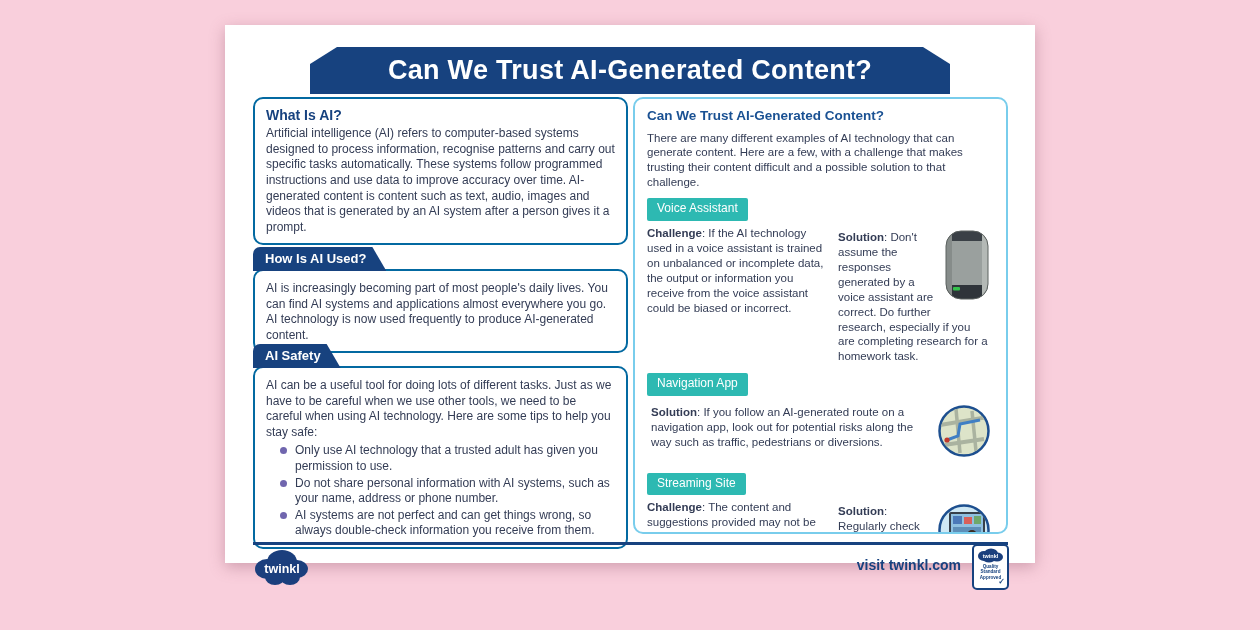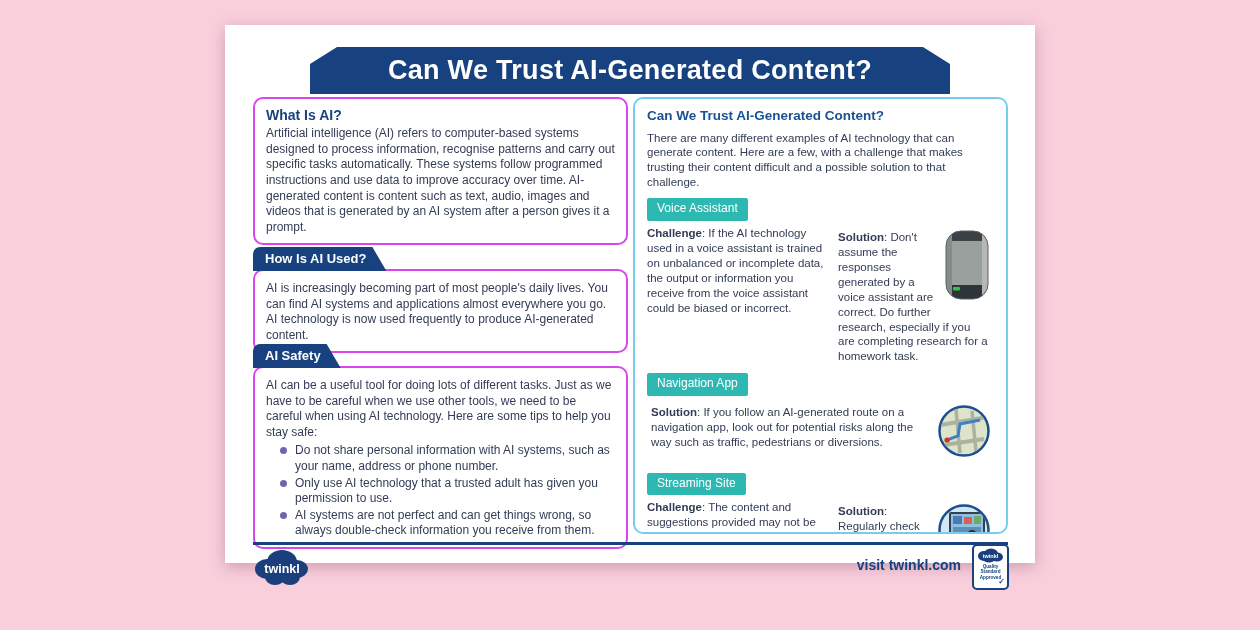--- a/index.html
+++ b/index.html
@@ -20,21 +20,21 @@
     background:#17427f;
     clip-path:polygon(27px 0,calc(100% - 27px) 0,100% 17px,100% 100%,0 100%,0 17px);
     display:flex;align-items:center;justify-content:center;
   }
   .banner h1{
     margin:0;color:#ffffff;font-size:27px;font-weight:bold;letter-spacing:.3px;
   }
   
   .box{
     position:absolute;left:28px;width:375px;box-sizing:border-box;
-    border:2px solid #d946ef;border-radius:10px;background:#fff;
+    border:2px solid #0369a1;border-radius:10px;background:#fff;
     padding:7px 11px 8px;
     font-size:12px;line-height:1.3;
   }
   .box p{margin:0;}
   .box h2{
     margin:0 0 2px;font-size:14px;color:#17427f;font-weight:bold;
   }
   .box-what{top:72px;min-height:143px;}
   .tab{
     position:absolute;left:28px;z-index:3;
@@ -102,25 +102,25 @@
   </section>
 
   <div class="tab tab-safety">
     <span>AI Safety</span>
   </div>
   <section class="box box-safety">
     <p>AI can be a useful tool for doing lots of different tasks. Just as we have to be careful when we use other tools, we need to be careful when using AI technology. Here are some tips to help you stay safe:</p>
     <ul>
       <li>
         <span class="bullet-dot"></span>
-        <span>Do not share personal information with AI systems, such as your name, address or phone number.</span>
+        <span>Only use AI technology that a trusted adult has given you permission to use.</span>
       </li>
       <li>
         <span class="bullet-dot"></span>
-        <span>Only use AI technology that a trusted adult has given you permission to use.</span>
+        <span>Do not share personal information with AI systems, such as your name, address or phone number.</span>
       </li>
       <li>
         <span class="bullet-dot"></span>
         <span>AI systems are not perfect and can get things wrong, so always double-check information you receive from them.</span>
       </li>
     </ul>
   </section>
 
   <section class="right-panel">
     <h2>Can We Trust AI-Generated Content?</h2>

